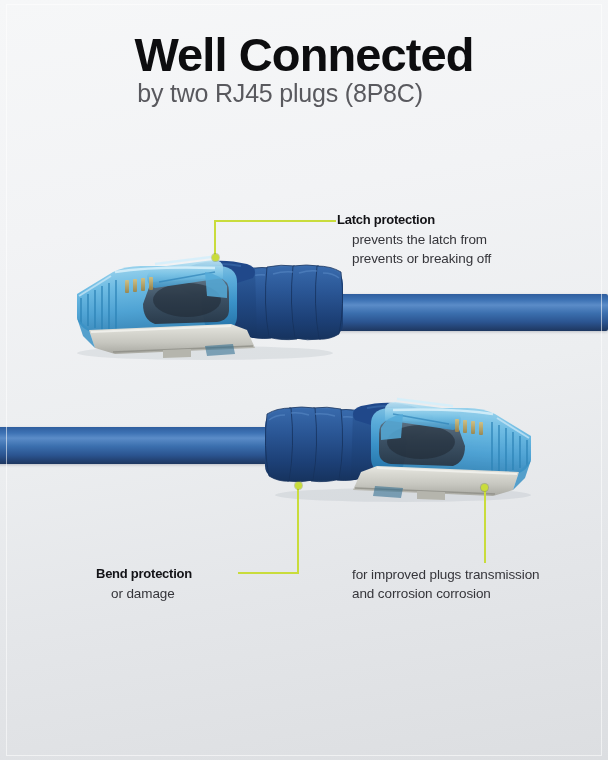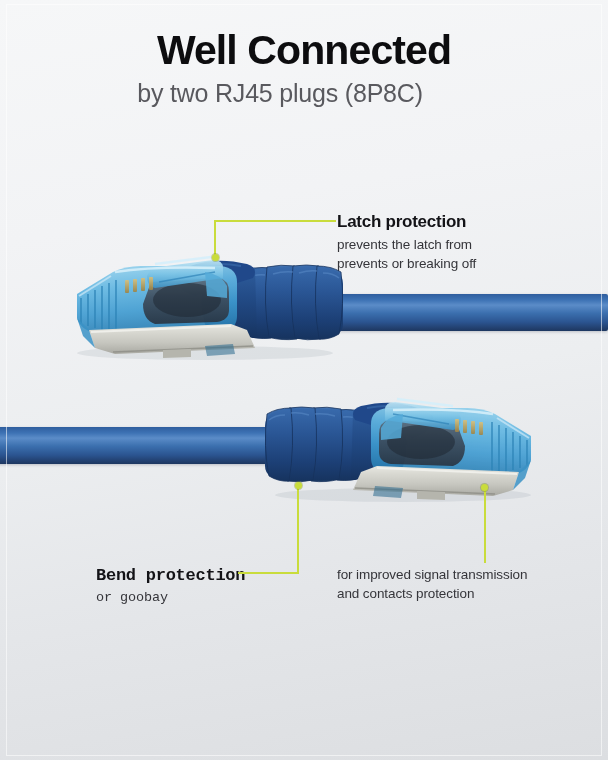--- a/index.html
+++ b/index.html
@@ -25,57 +25,58 @@
     pointer-events: none;
     z-index: 40;
   }
 
   
   .title {
     position: absolute;
     left: 0; top: 27px;
     width: 608px;
     text-align: center;
-    font-size: 41px;
+    font-size: 47px;
     font-weight: bold;
     letter-spacing: -0.9px;
     color: #0d0d0f;
     white-space: nowrap;
   }
   .subtitle {
     position: absolute;
     left: 0; top: 79px;
     width: 560px;
     text-align: center;
     font-size: 25px;
     font-weight: normal;
     letter-spacing: -0.2px;
     color: #59595e;
     white-space: nowrap;
   }
 
   
   .callout { position: absolute; }
   .callout .c-title {
-    font-size: 17px;
+    font-size: 13px;
     font-weight: bold;
     color: #131317;
     letter-spacing: -0.25px;
     white-space: nowrap;
     margin-bottom: 4px;
   }
   .callout .c-line {
     font-size: 13.5px;
     color: #35353a;
     letter-spacing: -0.1px;
     line-height: 18.5px;
     white-space: nowrap;
+    margin-left: 15px;
   }
   #callout-latch  { left: 337px; top: 212px; }
-  #callout-bend   { left: 96px;  top: 566px; font-family: Liberation Mono, monospace; }
+  #callout-bend   { left: 96px;  top: 566px; }
   #callout-gold   { left: 337px; top: 566px; }
 
   
   .leader { position: absolute; z-index: 30; }
   .leader .seg-v { position: absolute; width: 2px; background: #c9dc3c; }
   .leader .seg-h { position: absolute; height: 2px; background: #c9dc3c; }
   .leader .dot {
     position: absolute;
     width: 7px; height: 7px;
     border-radius: 50%;
@@ -339,22 +340,22 @@
   </div>
 
   <div id="callout-latch" class="callout">
     <div class="c-title">Latch protection</div>
     <div class="c-line">prevents the latch from</div>
     <div class="c-line">prevents or breaking off</div>
   </div>
 
   <div id="callout-bend" class="callout">
     <div class="c-title">Bend protection</div>
-    <div class="c-line">or goobay</div>
+    <div class="c-line">or damage</div>
   </div>
 
   <div id="callout-gold" class="callout">
-    <div class="c-line">for improved signal transmission</div>
-    <div class="c-line">and contacts protection</div>
+    <div class="c-line">for improved plugs transmission</div>
+    <div class="c-line">and corrosion corrosion</div>
   </div>
 
 
 </div>
 
 </body></html>

